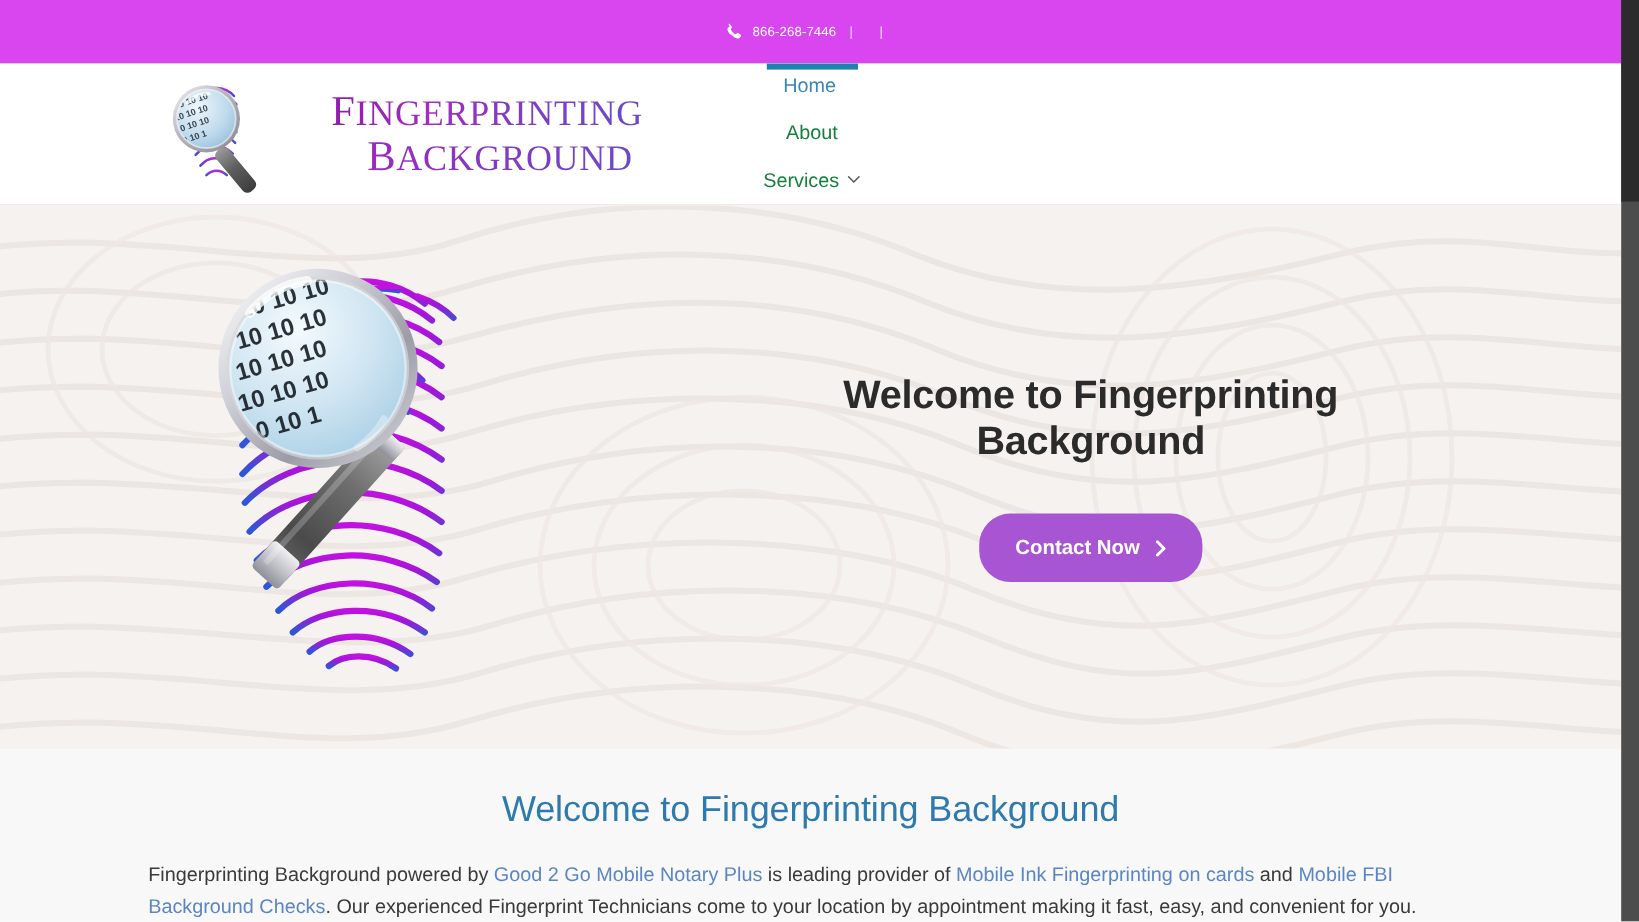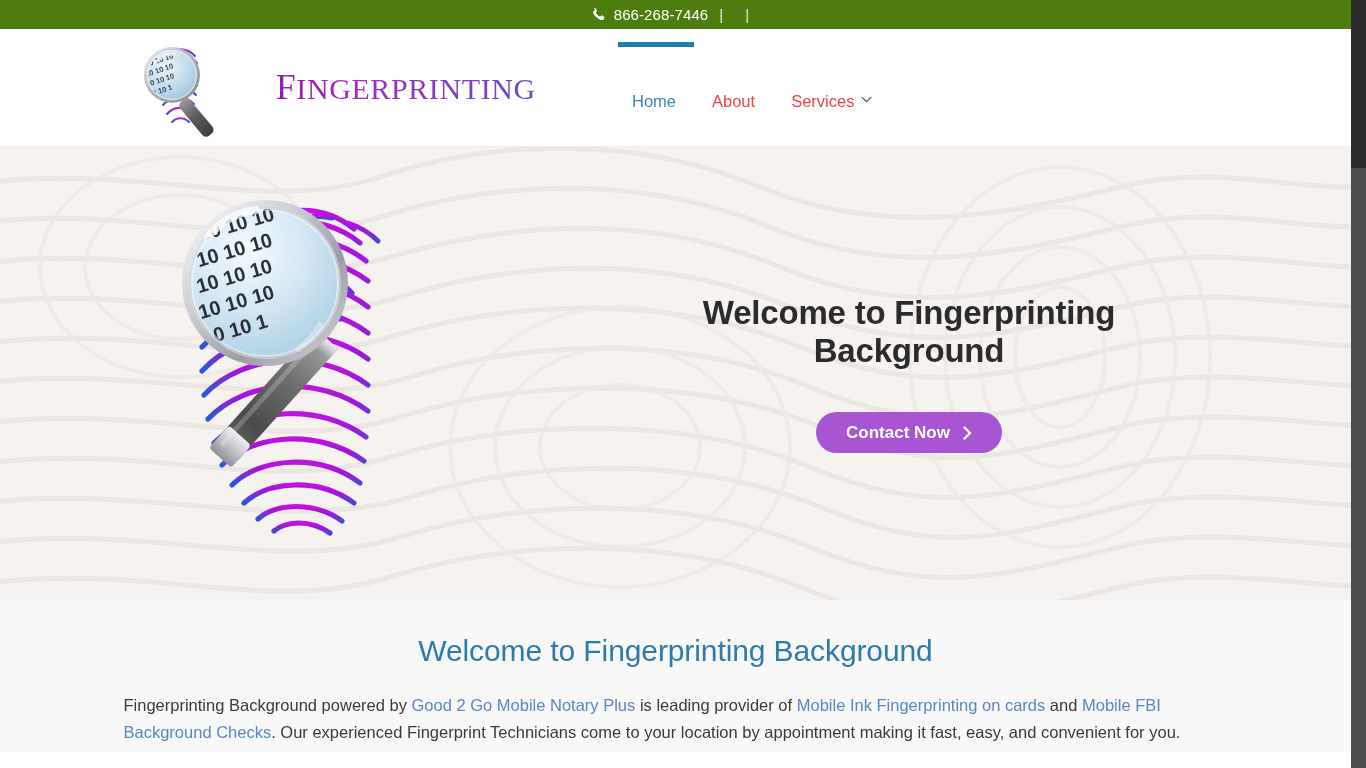--- a/index.html
+++ b/index.html
@@ -8,27 +8,27 @@
     width: 1366px; height: 768px;
     overflow: hidden;
     font-family: "Liberation Sans", sans-serif;
     background: #ffffff;
     position: relative;
   }
   .page { width: 1351px; height: 768px; position: relative; overflow: hidden; }
 
   
   .topbar {
-    height: 29px;
-    background: #4d7c0f;
+    height: 53px;
+    background: #d946ef;
     color: #ffffff;
     display: flex;
     align-items: center;
     justify-content: center;
-    font-size: 15px;
+    font-size: 11px;
     letter-spacing: .1px;
   }
   .topbar .grp { display: inline-flex; align-items: center; gap: 8px; }
   .topbar .sep { margin: 0 11px; opacity: .85; font-weight: 300; }
   .topbar svg { display: block; fill: #ffffff; }
 
   
   .header {
     height: 118px;
     background: #ffffff;
@@ -68,35 +68,36 @@
     text-transform: uppercase;
     padding-left: 30px;
     background: linear-gradient(90deg,#a226bb 0%, #8c33c2 40%, #6a4ac9 100%);
     -webkit-background-clip: text;
     background-clip: text;
     color: transparent;
   }
 
   .nav {
     position: absolute;
-    left: 618px; top: 13px;
+    left: 618px; top: 0;
     height: 118px;
     display: flex;
     align-items: center;
     gap: 0;
+    flex-direction: column;
   }
   .nav-item {
     position: relative;
     height: 118px;
     display: flex;
     align-items: center;
     gap: 7px;
     padding: 0 18px;
     font-size: 16.5px;
-    color: #ef4444;
+    color: #15803d;
     cursor: pointer;
     white-space: nowrap;
   }
   .nav-item:first-child { padding-left: 14px; }
   .nav-item.active { color: #3a87b8; }
   .nav-item.active::before {
     content: "";
     position: absolute;
     left: 0; right: 0; top: 0;
     height: 5px;
@@ -142,21 +143,21 @@
     margin: 0;
     text-align: center;
     letter-spacing: -.2px;
   }
   .cta {
     background: #a855d4;
     color: #ffffff;
     border: none;
     border-radius: 26px;
     padding: 0 30px;
-    height: 41px;
+    height: 57px;
     font-size: 17px;
     font-weight: bold;
     display: inline-flex;
     align-items: center;
     gap: 13px;
     cursor: pointer;
     font-family: "Liberation Sans", sans-serif;
   }
   .cta svg { display: block; }
 
@@ -269,20 +270,21 @@
               <text x="11" y="49" transform="rotate(-18 11 49)">10 10 10</text>
               <text x="13" y="59" transform="rotate(-18 13 59)">10 10 1</text>
             </g>
             <circle cx="36" cy="37" r="24.5" fill="none" stroke="#ffffff" stroke-opacity=".55" stroke-width="1.5"></circle>
             <path d="M20 24a23 23 0 0 1 18-8" stroke="#ffffff" stroke-opacity=".7" stroke-width="3" fill="none" stroke-linecap="round"></path>
           </g>
         </svg>
       </div>
       <div class="logo-text">
         <span class="l1">Fingerprinting</span>
+        <span class="l2">Background</span>
       </div>
     </div>
 
     <nav class="nav">
       <div class="nav-item active">
         <span>Home</span>
       </div>
       <div class="nav-item">
         <span>About</span>
       </div>

